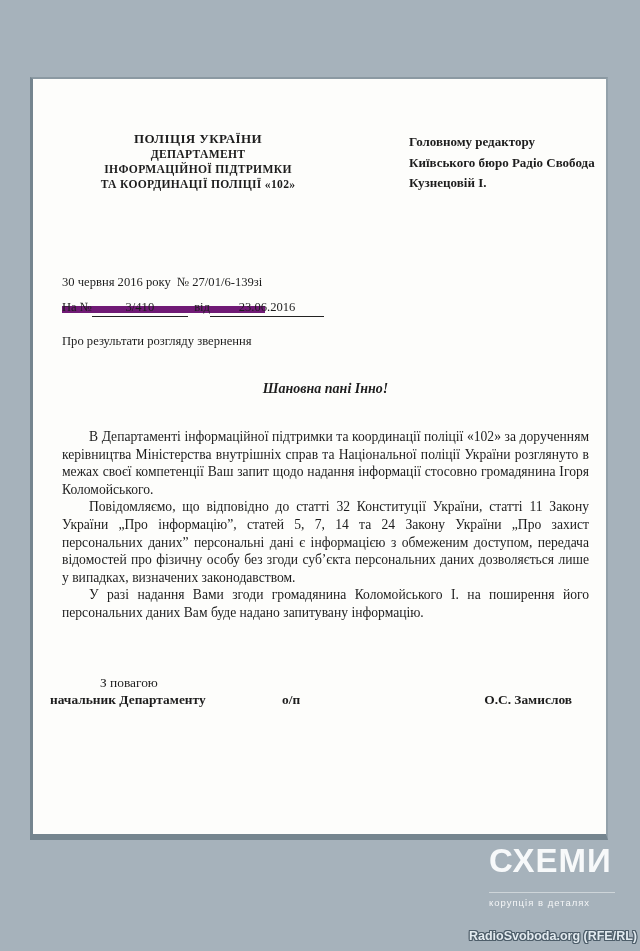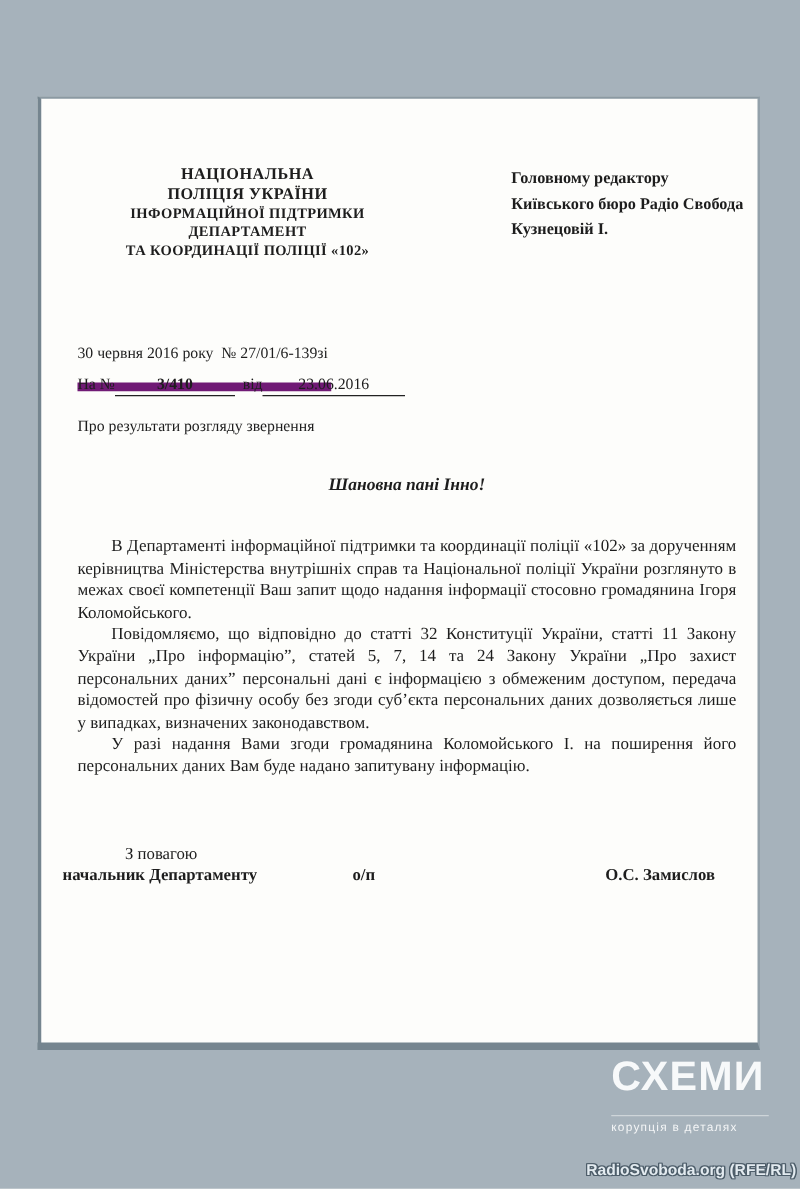--- a/index.html
+++ b/index.html
@@ -59,34 +59,33 @@
 </style>
 </head>
 <body>
 
 <div class="screen">
 
 
   <div class="page">
 
     <div class="org-block">
-      <div class="org-line-lg">НАЦІОНАЛЬНА</div>
       <div class="org-line-lg">ПОЛІЦІЯ УКРАЇНИ</div>
+      <div class="org-line-sm">ДЕПАРТАМЕНТ</div>
       <div class="org-line-sm">ІНФОРМАЦІЙНОЇ ПІДТРИМКИ</div>
-      <div class="org-line-sm">ДЕПАРТАМЕНТ</div>
       <div class="org-line-sm">ТА КООРДИНАЦІЇ ПОЛІЦІЇ «102»</div>
     </div>
 
 
     <div class="ref-line">
       <span class="u"><span>30 червня 2016 року</span>&nbsp;&nbsp;<span>№</span>&nbsp;<span>27/01/6-139зі</span>&nbsp;</span>
     </div>
 
     <div class="reply-line">
-      <span>На  №</span><span class="blank-val" style="width:96px;font-weight:bold;">3/410</span>&nbsp;&nbsp;<span>від</span><span class="blank-val" style="width:114px;">23.06.2016</span>
+      <span>На  №</span><span class="blank-val" style="width:96px;">3/410</span>&nbsp;&nbsp;<span>від</span><span class="blank-val" style="width:114px;">23.06.2016</span>
     </div>
 
     <div class="addressee">
       <div>Головному редактору</div>
       <div>Київського бюро Радіо Свобода</div>
       <div>Кузнецовій І.</div>
     </div>
 
     <div class="subject">Про результати розгляду звернення</div>
 

